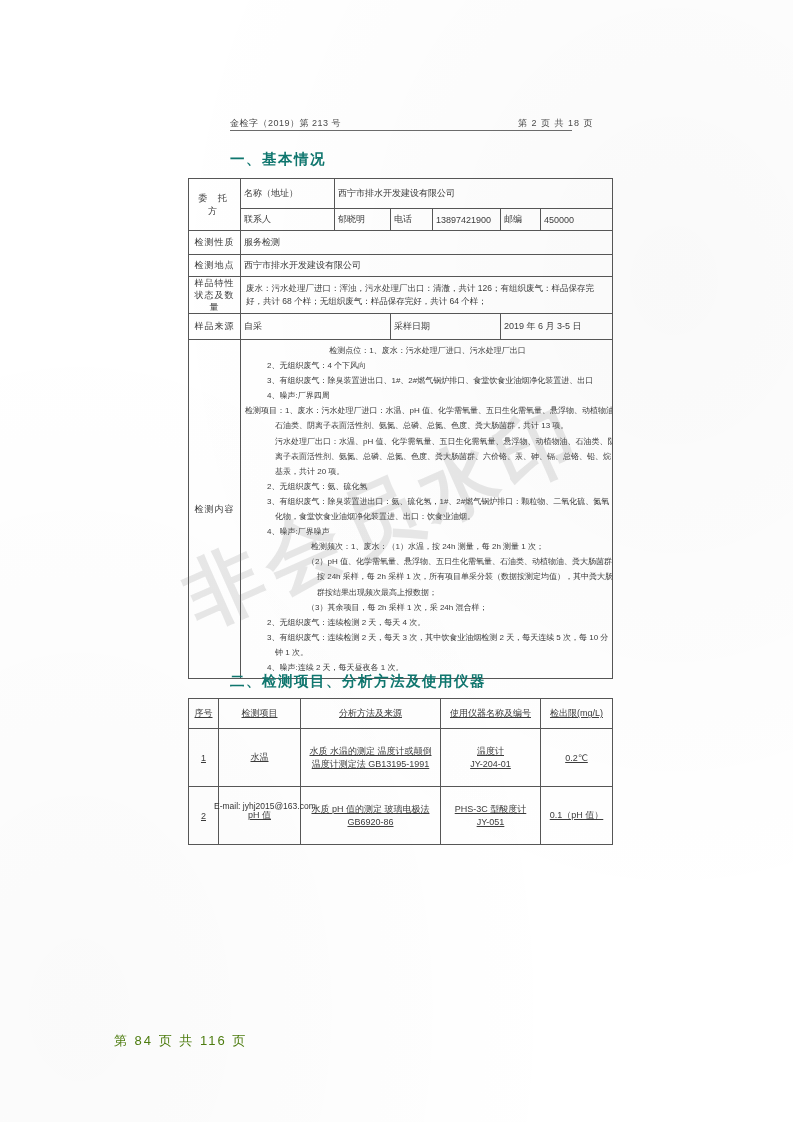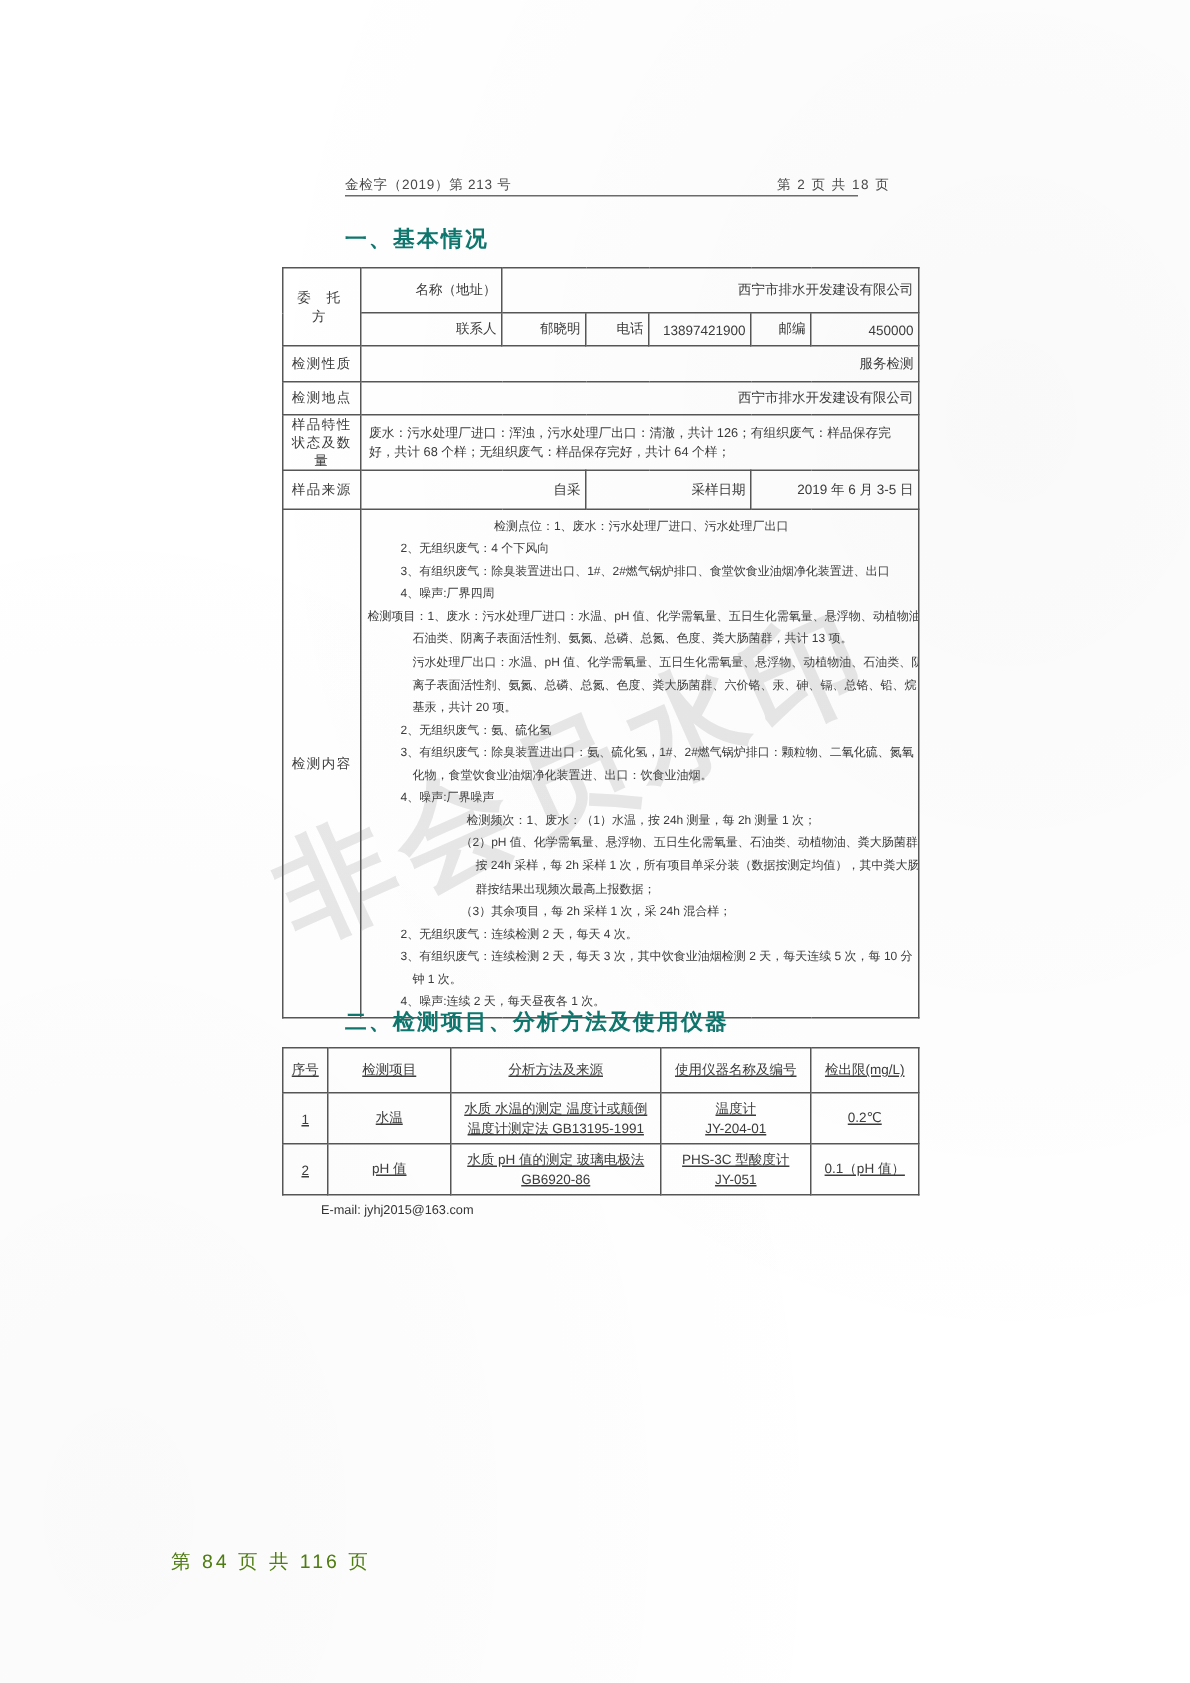--- a/index.html
+++ b/index.html
@@ -26,34 +26,34 @@
   .sec1 { left:230px; top:150px; }
   .sec2 { left:230px; top:672px; }
 
   table.doc { position:absolute; border-collapse:collapse; table-layout:fixed; background:transparent; }
   table.doc td, table.doc th { border:1px solid #565656; font-size:9px; color:#3b3b3b;
     padding:1px 3px; vertical-align:middle; overflow:hidden; }
 
   .t1 { left:188px; top:178px; width:424px; }
   .t1 .lab { text-align:center; letter-spacing:1px; }
   .t1 .lab-wide { text-align:center; letter-spacing:4px; }
-  .t1 .ctr { text-align:right; }
+  .t1 .ctr { text-align:left; }
   .t1 .small-val { font-size:8.5px; line-height:13px; padding:2px 5px; }
 
   .content-cell { padding:3px 2px 3px 2px !important; vertical-align:top !important; }
   .cline { font-size:8px; line-height:15.1px; white-space:nowrap; color:#3b3b3b; }
   .ind0 { padding-left:2px;text-align:center; }
   .ind1 { padding-left:24px; }
   .ind2 { padding-left:32px; }
   .ind3 { padding-left:64px; }
   .ind4 { padding-left:74px; }
 
   .t2 { left:188px; top:698px; width:424px;text-decoration:underline; }
   .t2 td { text-align:center; }
-  .t2 .method { line-height:12.5px; padding:4px 6px; }
+  .t2 .method { line-height:12.5px; padding:16px 6px; }
   .t2 .inst { line-height:13px; }
   .t2 thead td { height:30px; }
   .t2 tbody td { height:33px; }
 
   .contact { position:absolute; left:214px; top:799px; font-size:8.5px; color:#333; line-height:14px; }
   .contact .company { text-decoration:underline; font-weight:bold; color:#2f2f2f; }
   .contact .gap { display:inline-block; width:14px; }
 
   .pagefoot { position:absolute; left:114px; top:1032px; font-size:13px; color:#4d7c0f; letter-spacing:2px; }
 </style>

